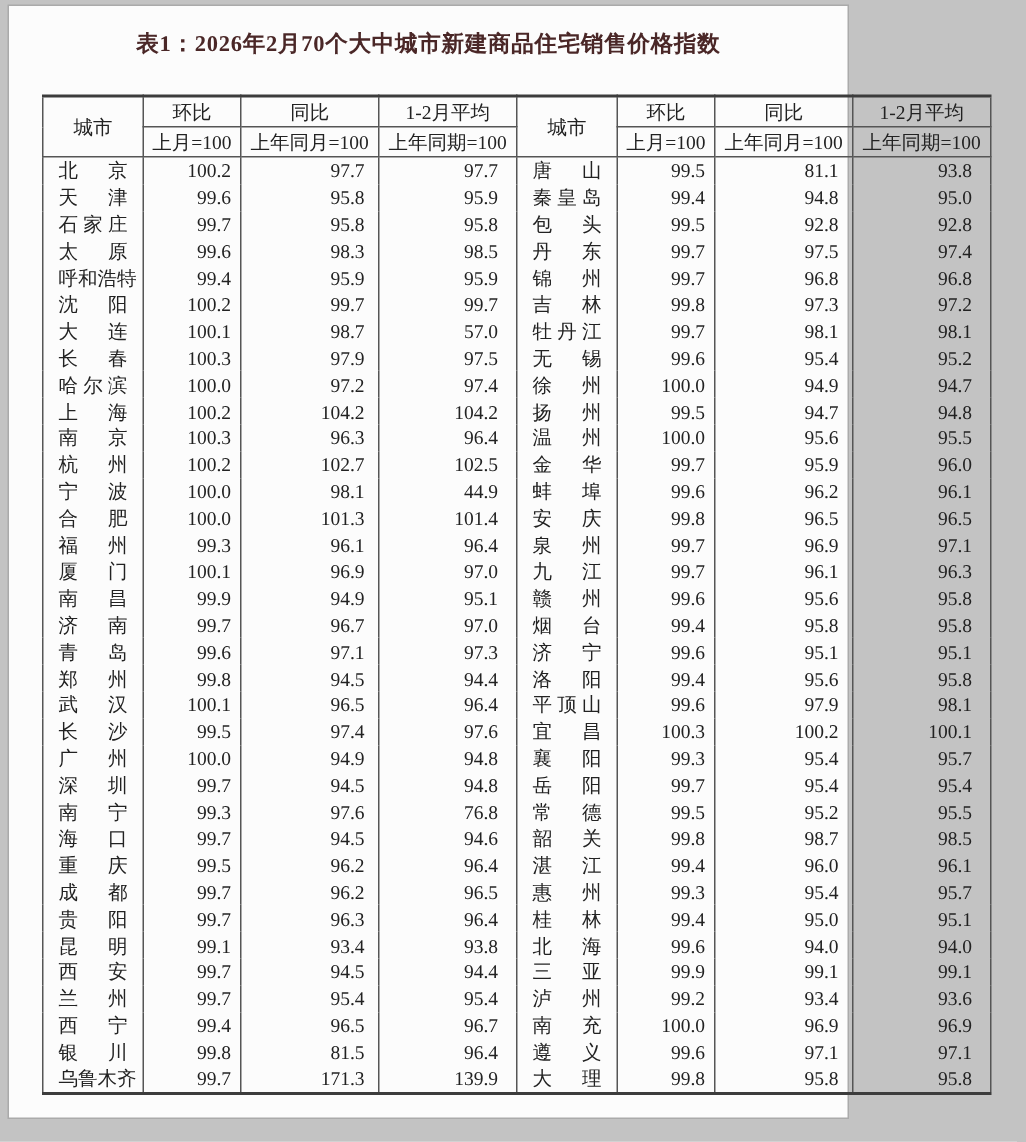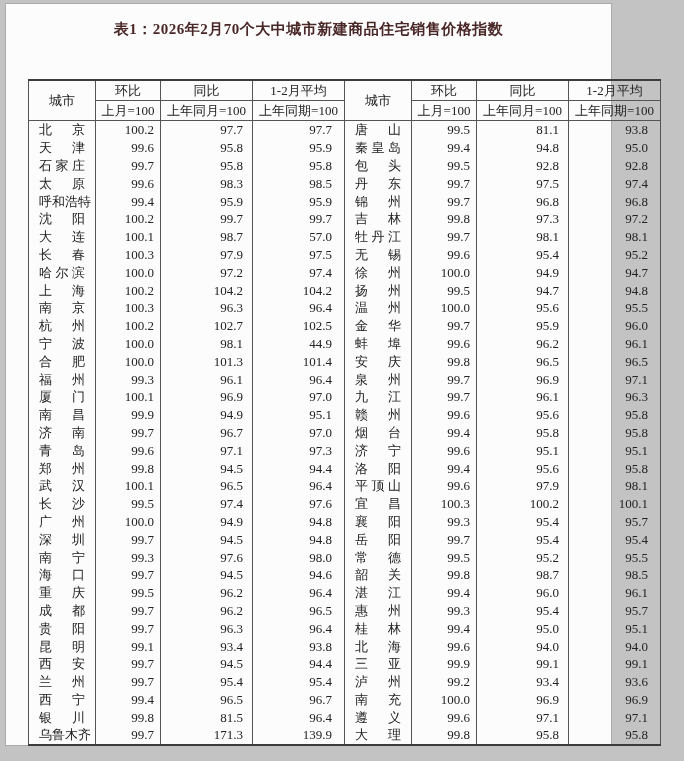--- a/index.html
+++ b/index.html
@@ -8,37 +8,37 @@
     background: #c3c3c3;
     width: 684px;
     height: 761px;
     font-family: "Liberation Serif", "DejaVu Serif", serif;
     overflow: hidden;
   }
   .page {
     position: absolute;
     left: 6px;
     top: 4px;
-    width: 605px;
+    width: 559px;
     height: 741px;
     background: #fcfcfc;
     box-shadow: 0 0 0 1px #aaa;
   }
   .title {
     margin: 16px 0 0 0;
     text-align: center;
     font-size: 15px;
     font-weight: bold;
     color: #4a2727;
     letter-spacing: 0.5px;
   }
   table.price-table {
     position: absolute;
     left: 22px;
-    top: 75px;
+    top: 59px;
     border-collapse: collapse;
     table-layout: fixed;
     width: 632px;
     color: #222;
     font-size: 13px;
   }
   table.price-table {
     border-top: 2px solid #3c3c3c;
     border-bottom: 2px solid #3c3c3c;
     border-left: 1px solid #555;
@@ -349,21 +349,21 @@
           <td class="avg">94.8</td>
           <td class="city">岳阳</td>
           <td class="mom">99.7</td>
           <td class="yoy">95.4</td>
           <td class="avg">95.4</td>
         </tr>
         <tr>
           <td class="city">南宁</td>
           <td class="mom">99.3</td>
           <td class="yoy">97.6</td>
-          <td class="avg">98.0</td>
+          <td class="avg">76.8</td>
           <td class="city">常德</td>
           <td class="mom">99.5</td>
           <td class="yoy">95.2</td>
           <td class="avg">95.5</td>
         </tr>
         <tr>
           <td class="city">海口</td>
           <td class="mom">99.7</td>
           <td class="yoy">94.5</td>
           <td class="avg">94.6</td>

